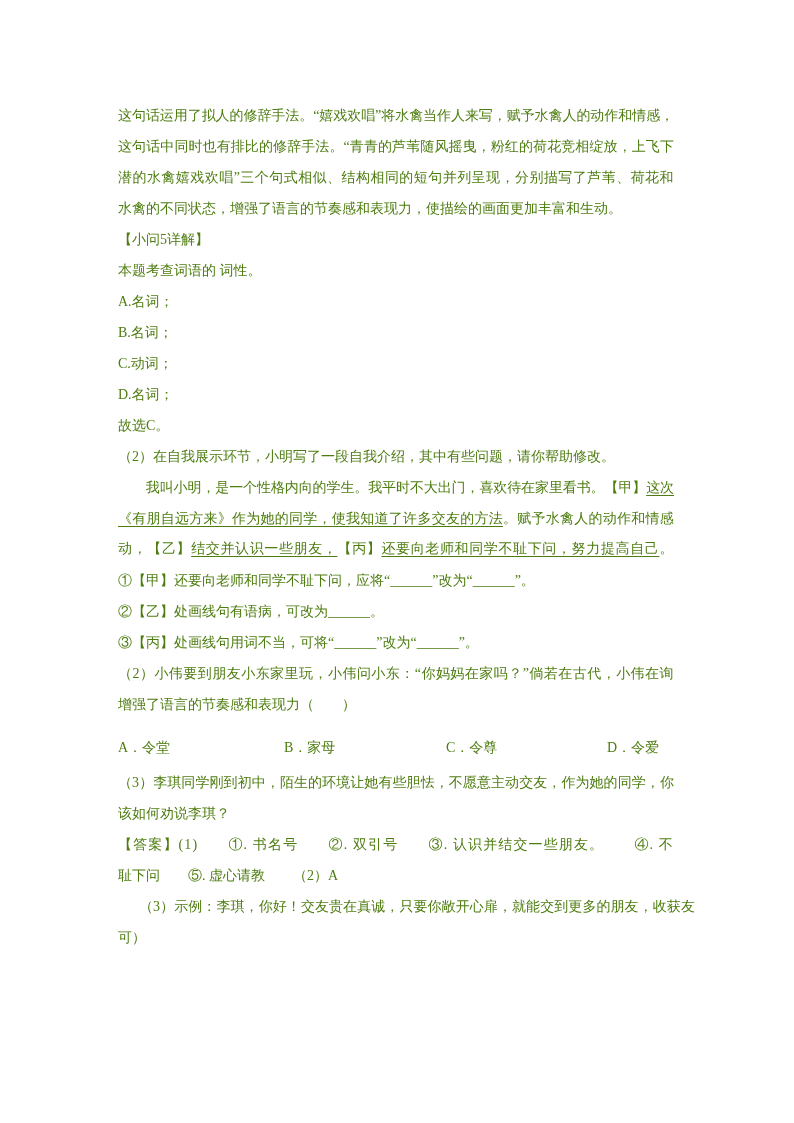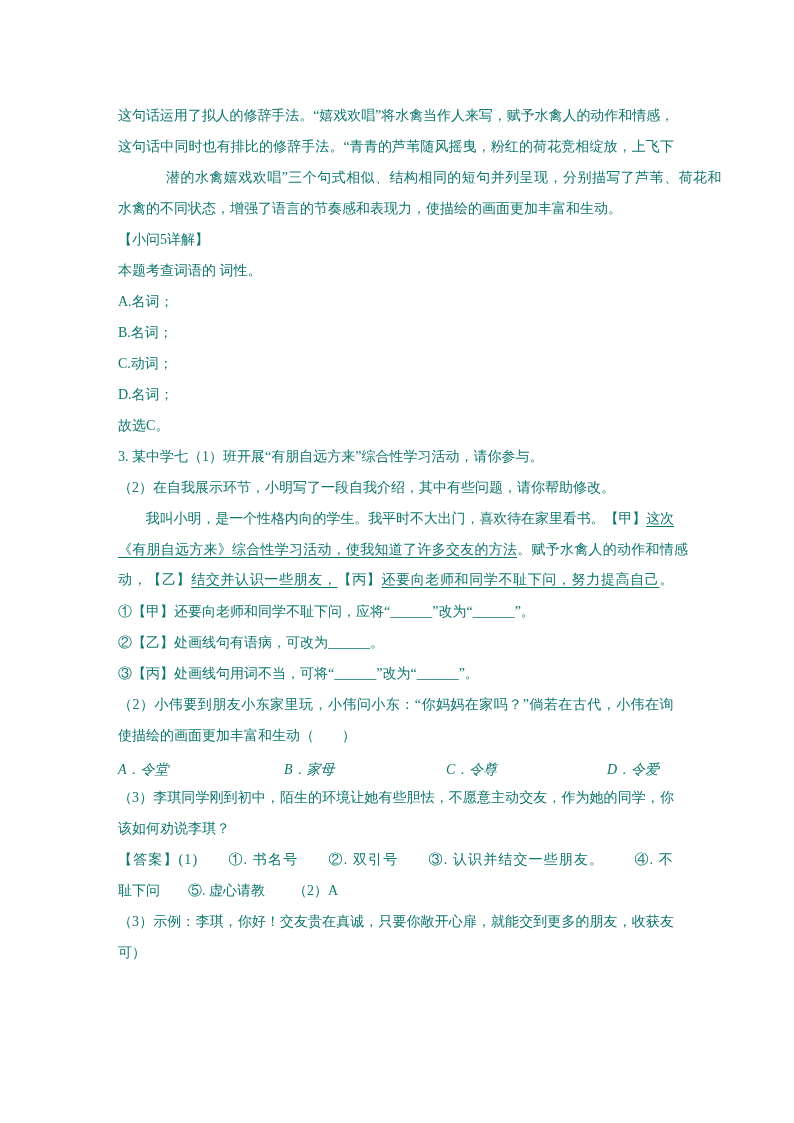--- a/index.html
+++ b/index.html
@@ -7,21 +7,21 @@
     padding: 0;
     background: #ffffff;
   }
   .page {
     position: relative;
     width: 794px;
     height: 1123px;
     background: #ffffff;
     overflow: hidden;
     font-family: "Liberation Serif", "DejaVu Serif", serif;
-    color: #0f766e;
+    color: #4d7c0f;
   }
   .doc {
     position: absolute;
     left: 118px;
     top: 100px;
     width: 556px;
     font-size: 14px;
     line-height: 31px;
   }
   .line {
@@ -31,56 +31,54 @@
   .u {
     text-decoration: underline;
     text-decoration-thickness: 1px;
     text-underline-offset: 3px;
   }
   .opts {
     position: relative;
   }
   .opts .opt {
     position: absolute;
-    top: 3px;
-    font-style: italic;
+    top: 12px;
   }
 </style>
 </head>
 <body>
 
 <div class="page">
   <div class="doc" id="doc">
       <div class="line j" style="letter-spacing: -0.059px;"><span>这句话运用了拟人的修辞手法。“嬉戏欢唱”将水禽当作人来写，赋予水禽人的动作和情感，</span></div>
       <div class="line j" style="letter-spacing: 0.095px; text-align: right;"><span>这句话中同时也有排比的修辞手法。“青青的芦苇随风摇曳，粉红的荷花竞相绽放，上飞下</span></div>
-      <div class="line j" style="letter-spacing: 0.456px; margin-left: 48px;"><span>潜的水禽嬉戏欢唱”三个句式相似、结构相同的短句并列呈现，分别描写了芦苇、荷花和</span></div>
+      <div class="line j" style="letter-spacing: 0.456px;"><span>潜的水禽嬉戏欢唱”三个句式相似、结构相同的短句并列呈现，分别描写了芦苇、荷花和</span></div>
       <div class="line"><span>水禽的不同状态，增强了语言的节奏感和表现力，使描绘的画面更加丰富和生动。</span></div>
       <div class="line"><span>【小问5详解】</span></div>
       <div class="line"><span>本题考查词语的 词性。</span></div>
       <div class="line"><span>A.名词；</span></div>
       <div class="line"><span>B.名词；</span></div>
       <div class="line"><span>C.动词；</span></div>
       <div class="line"><span>D.名词；</span></div>
       <div class="line"><span>故选C。</span></div>
-      <div class="line"><span>3. 某中学七（1）班开展“有朋自远方来”综合性学习活动，请你参与。</span></div>
       <div class="line"><span>（2）在自我展示环节，小明写了一段自我介绍，其中有些问题，请你帮助修改。</span></div>
       <div class="line j" style="letter-spacing: -0.1px;"><span>　　我叫小明，是一个性格内向的学生。我平时不大出门，喜欢待在家里看书。【甲】</span><span class="u">这次</span></div>
-      <div class="line j" style="letter-spacing: 0.256px;"><span class="u">《有朋自远方来》综合性学习活动，使我知道了许多交友的方法</span><span>。赋予水禽人的动作和情感</span></div>
+      <div class="line j" style="letter-spacing: 0.256px;"><span class="u">《有朋自远方来》作为她的同学，使我知道了许多交友的方法</span><span>。赋予水禽人的动作和情感</span></div>
       <div class="line j" style="letter-spacing: 0.632px; font-family: Liberation Mono, monospace;"><span>动，【乙】</span><span class="u">结交并认识一些朋友，</span><span>【丙】</span><span class="u">还要向老师和同学不耻下问，努力提高自己</span><span>。</span></div>
       <div class="line"><span>①【甲】还要向老师和同学不耻下问，应将“______”改为“______”。</span></div>
       <div class="line"><span>②【乙】处画线句有语病，可改为______。</span></div>
       <div class="line"><span>③【丙】处画线句用词不当，可将“______”改为“______”。</span></div>
       <div class="line j" style="letter-spacing: 0.464px;"><span>（2）小伟要到朋友小东家里玩，小伟问小东：“你妈妈在家吗？”倘若在古代，小伟在询</span></div>
-      <div class="line"><span>使描绘的画面更加丰富和生动（　　）</span></div>
+      <div class="line"><span>增强了语言的节奏感和表现力（　　）</span></div>
       <div class="line opts">
         <span class="opt" style="left: 0px;">A．令堂</span>
         <span class="opt" style="left: 166px;">B．家母</span>
         <span class="opt" style="left: 328px;">C．令尊</span>
         <span class="opt" style="left: 489px;">D．令爱</span>
       </div>
-      <div class="line j" style="letter-spacing: 0.075px;"><span>（3）李琪同学刚到初中，陌生的环境让她有些胆怯，不愿意主动交友，作为她的同学，你</span></div>
+      <div class="line j" style="letter-spacing: 0.075px; margin-top: 16px;"><span>（3）李琪同学刚到初中，陌生的环境让她有些胆怯，不愿意主动交友，作为她的同学，你</span></div>
       <div class="line"><span>该如何劝说李琪？</span></div>
       <div class="line j" style="letter-spacing: 1.129px;"><span>【答案】(1)　　①. 书名号　　②. 双引号　　③. 认识并结交一些朋友。　　④. 不</span></div>
       <div class="line"><span>耻下问　　⑤. 虚心请教　　（2）A</span></div>
-      <div class="line j" style="letter-spacing: 0.075px;"><span>（3）示例：李琪，你好！交友贵在真诚，只要你敞开心扉，就能交到更多的朋友，收获友</span></div>
+      <div class="line j" style="letter-spacing: 0.075px; margin-left: 21px;"><span>（3）示例：李琪，你好！交友贵在真诚，只要你敞开心扉，就能交到更多的朋友，收获友</span></div>
       <div class="line"><span>可）</span></div>
     </div>
 </div>
 
 </body></html>

